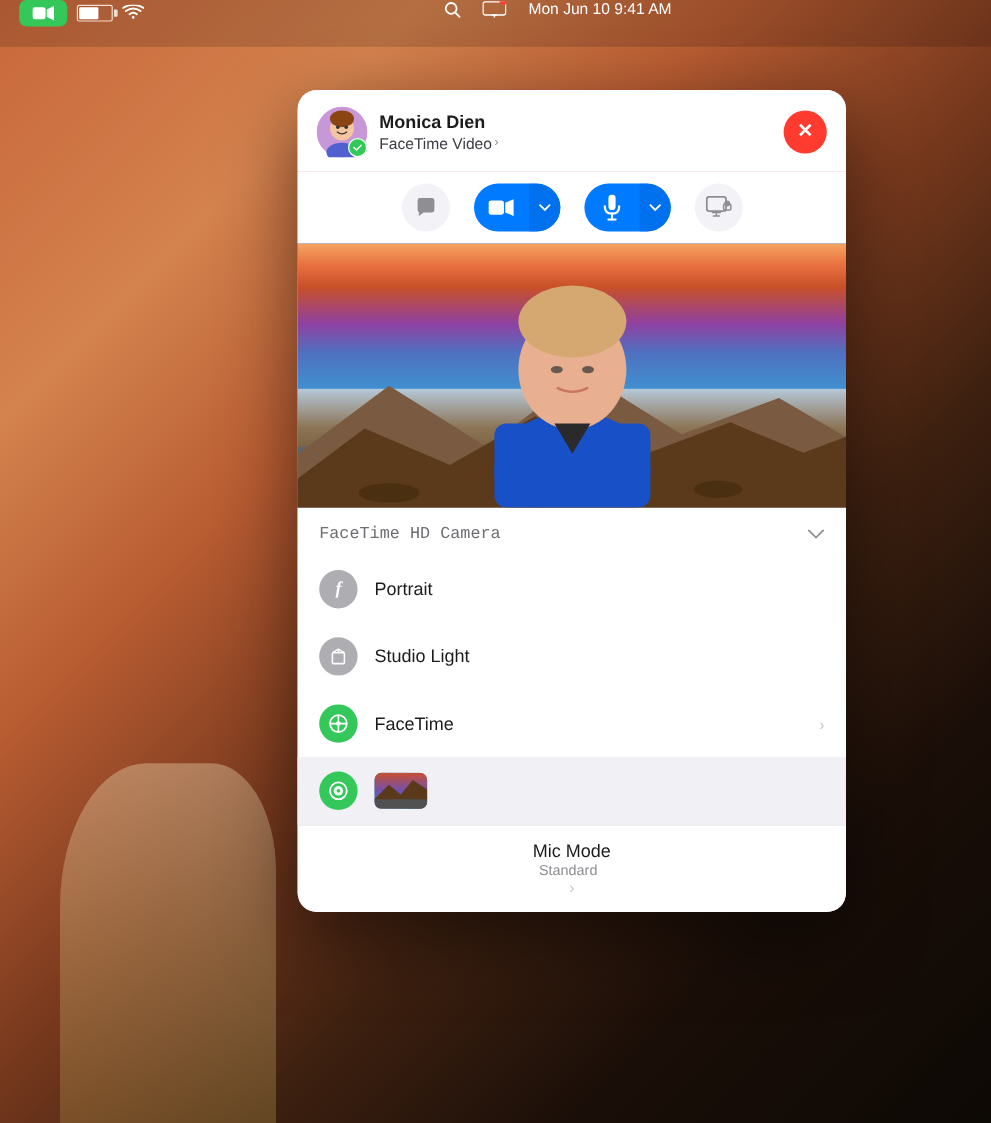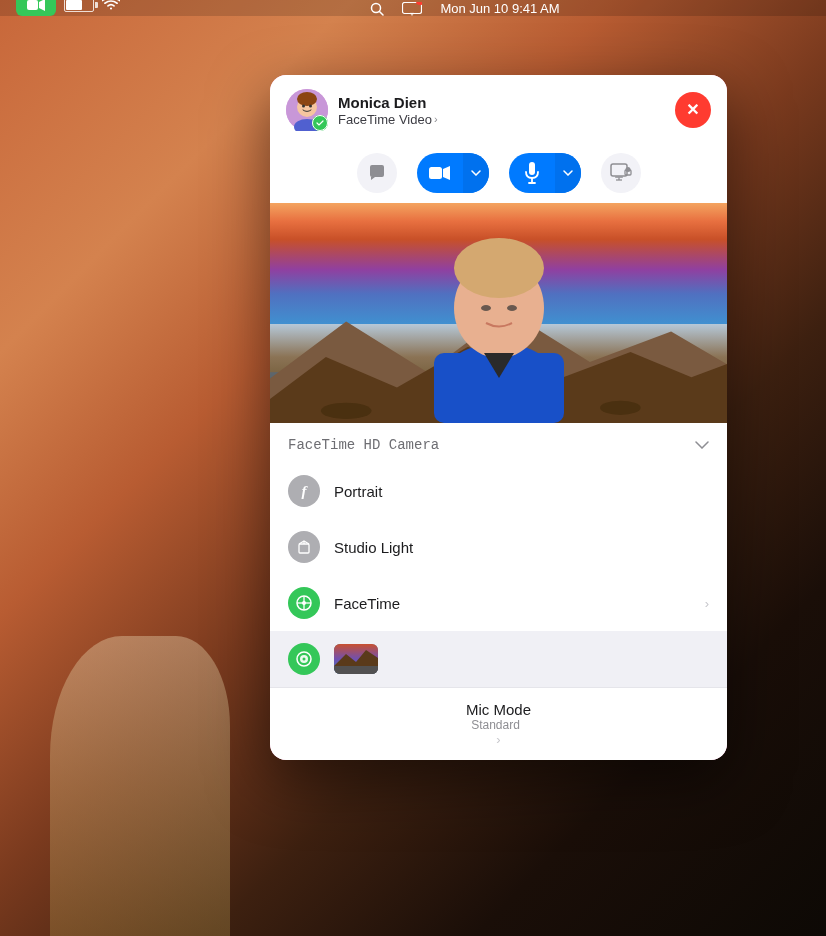--- a/index.html
+++ b/index.html
@@ -18,24 +18,24 @@
       inset: 0;
       background: linear-gradient(135deg, #c8673a 0%, #d4824e 20%, #b85c32 35%, #7a3a1e 50%, #3d2010 65%, #1a0e08 80%, #0d0905 100%);
     }
 
     
     .menubar {
       position: absolute;
       top: 0;
       left: 0;
       right: 0;
-      height: 16px;
+      height: 39px;
       background: rgba(0,0,0,0.15);
       display: flex;
-      align-items: flex-end;
+      align-items: flex-start;
       padding: 0 16px;
       z-index: 100;
     }
 
     .menubar-left {
       display: flex;
       align-items: center;
       gap: 8px;
     }
 
@@ -99,21 +99,20 @@
     .facetime-window {
       position: absolute;
       top: 75px;
       left: 248px;
       width: 457px;
       background: #f9a8d4;
       border-radius: 16px;
       box-shadow: 0 20px 60px rgba(0,0,0,0.5);
       overflow: visible;
       z-index: 50;
-      margin-left: 22px;
     }
 
     
     .window-header {
       padding: 14px 16px 12px;
       display: flex;
       align-items: center;
       gap: 10px;
       background: white;
       border-radius: 16px 16px 0 0;

